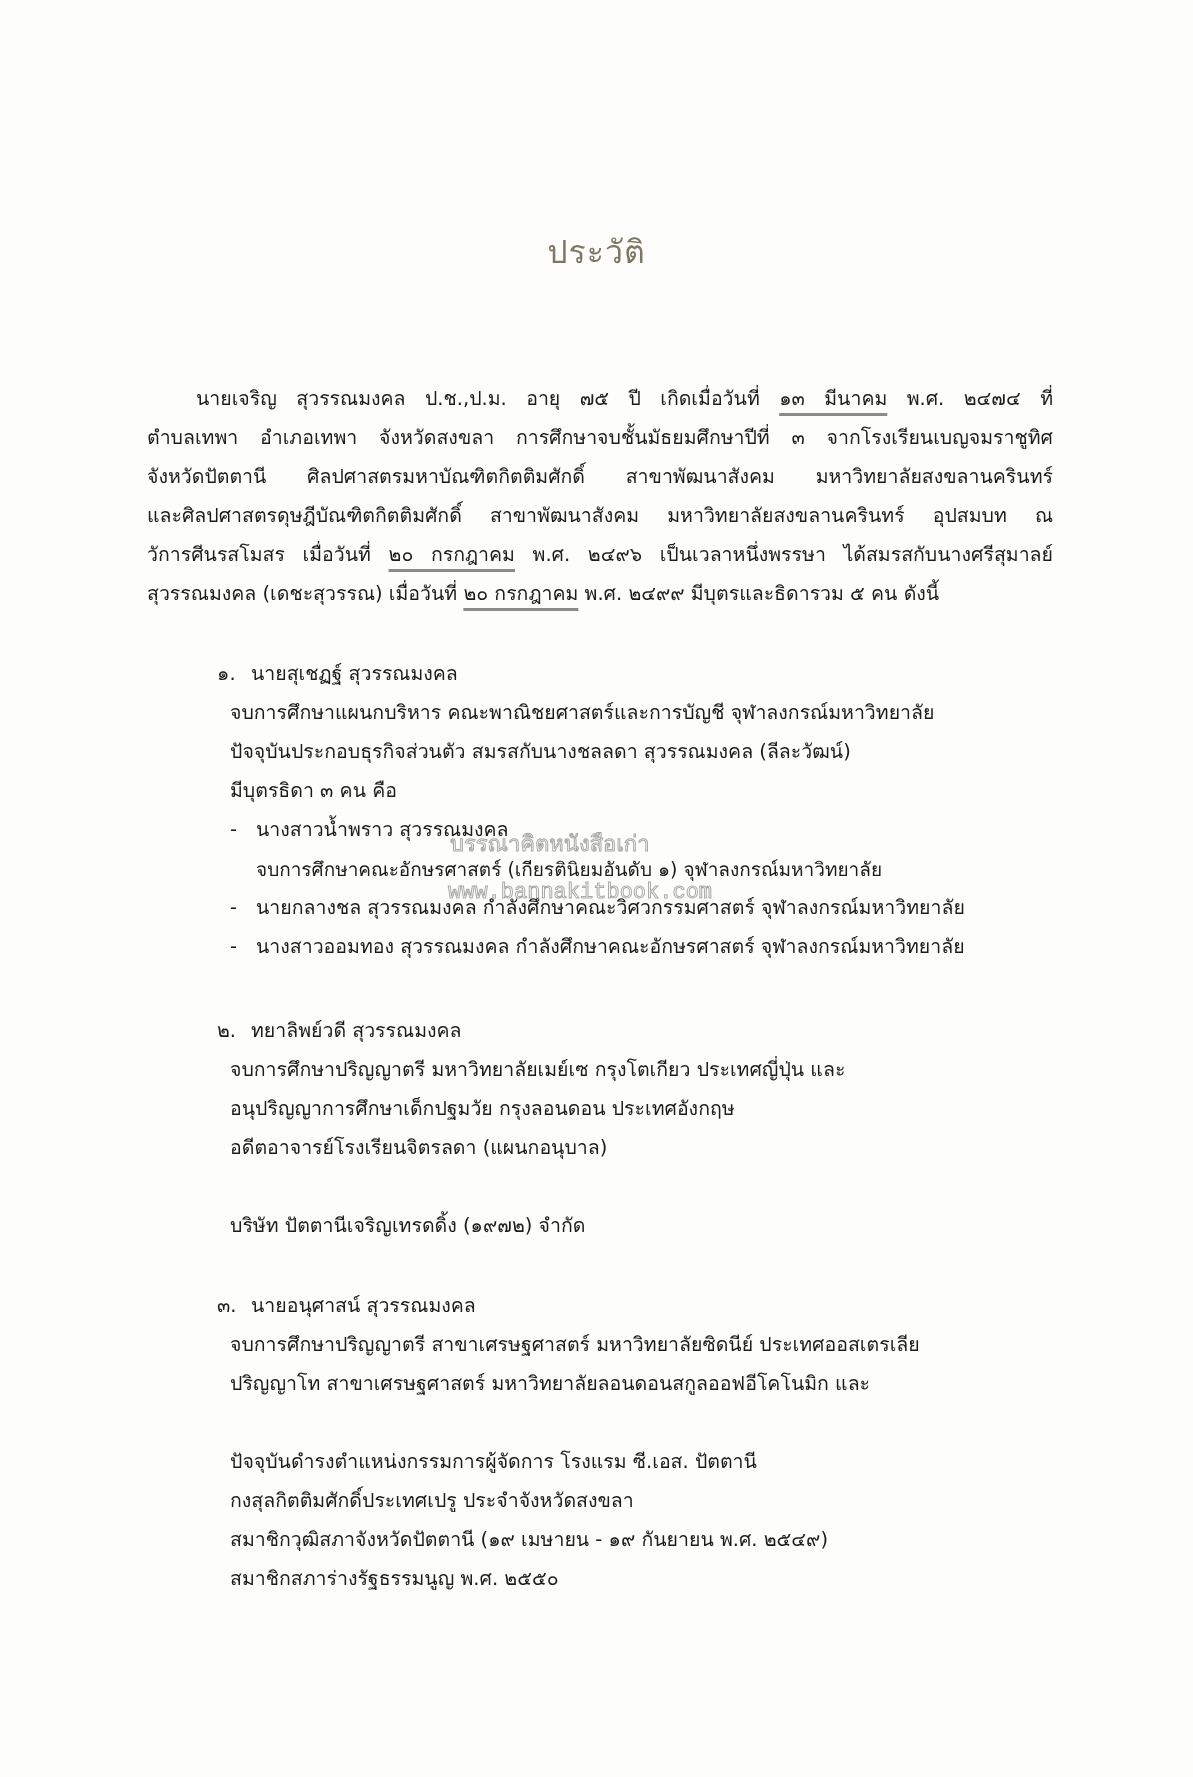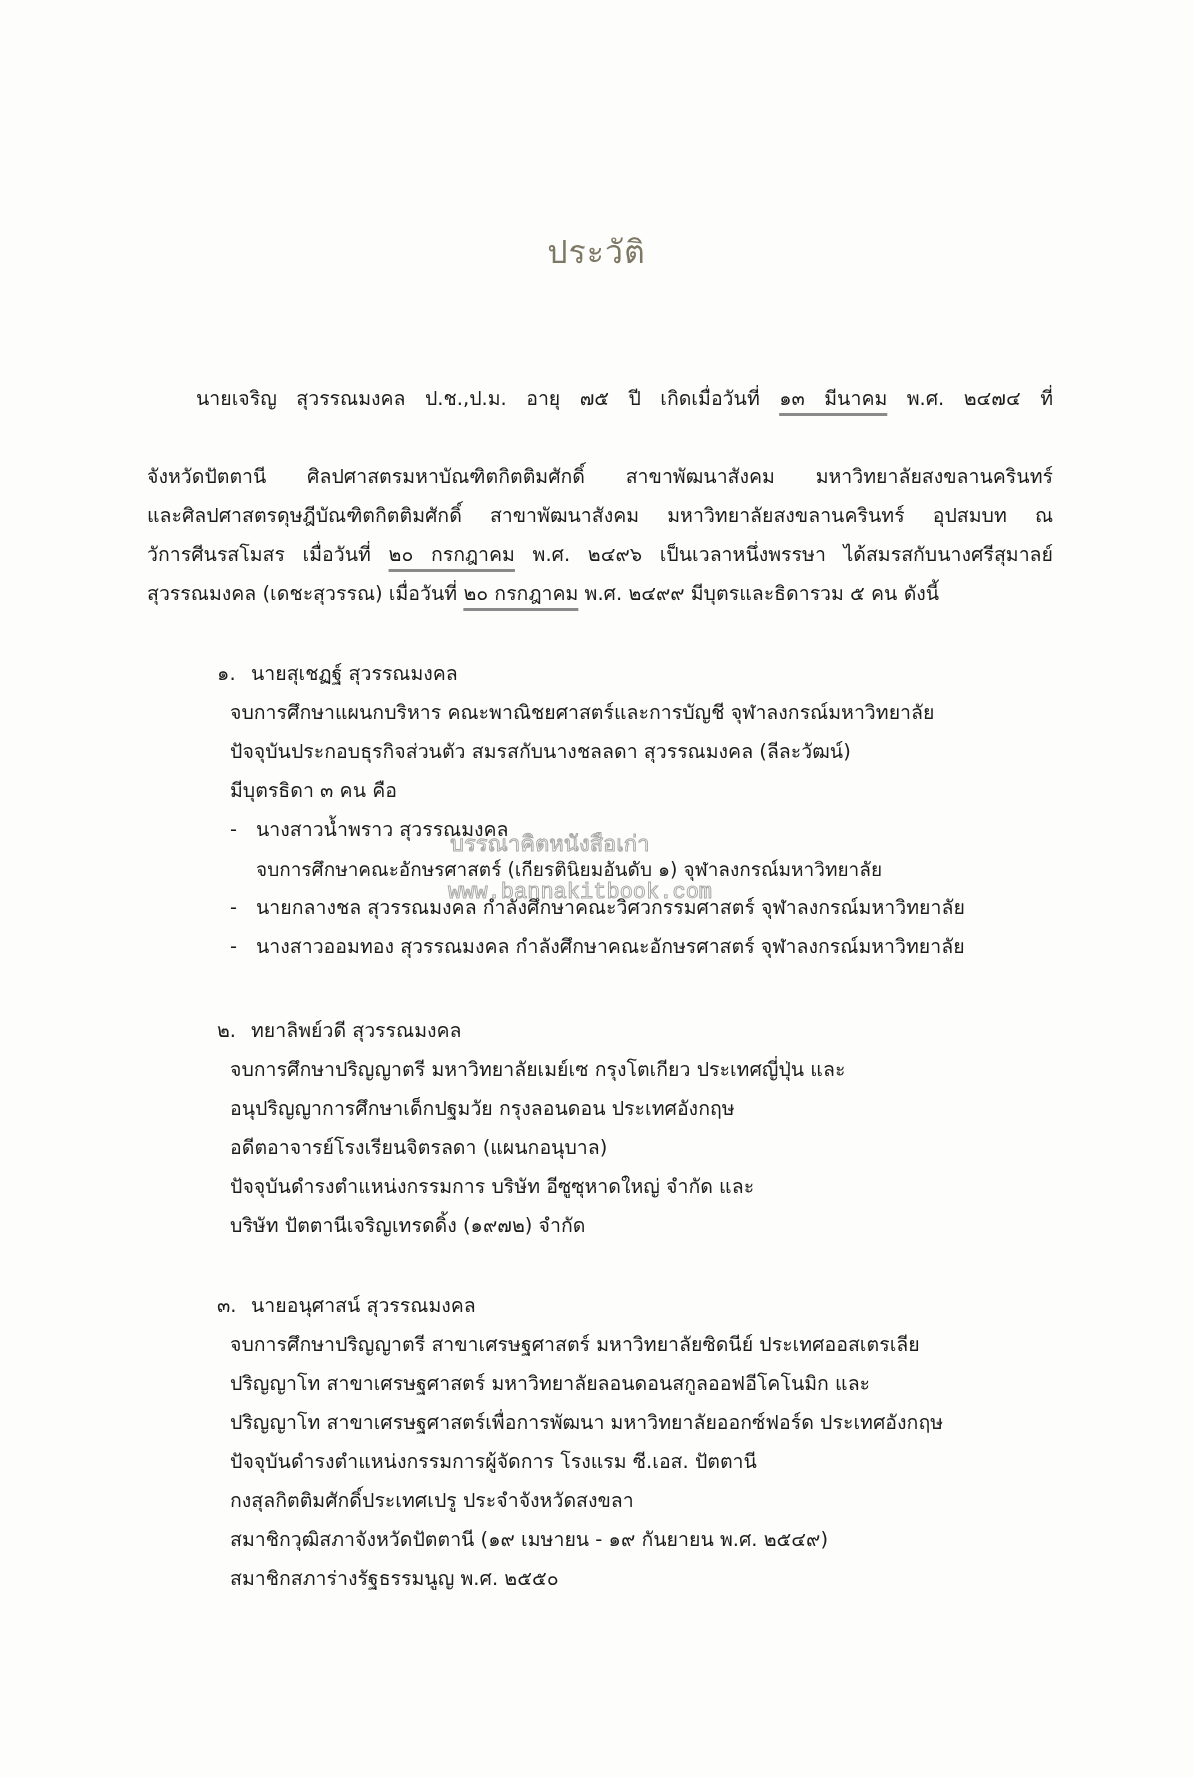--- a/index.html
+++ b/index.html
@@ -45,46 +45,45 @@
   }
 </style>
 </head>
 <body>
 
 <div class="page">
 
   <div class="title">ประวัติ</div>
 
   <div class="para-line first" style="top:380px;"><span>นายเจริญ สุวรรณมงคล ป.ช.,ป.ม. อายุ ๗๕ ปี เกิดเมื่อวันที่ </span><span class="u">๑๓ มีนาคม</span><span> พ.ศ. ๒๔๗๔ ที่</span></div>
+  <div class="para-line" style="top:419px;">ตำบลเทพา อำเภอเทพา จังหวัดสงขลา การศึกษาจบชั้นมัธยมศึกษาปีที่ ๓ จากโรงเรียนเบญจมราชูทิศ</div>
   <div class="para-line" style="top:458px;">จังหวัดปัตตานี ศิลปศาสตรมหาบัณฑิตกิตติมศักดิ์ สาขาพัฒนาสังคม มหาวิทยาลัยสงขลานครินทร์</div>
   <div class="para-line" style="top:497px;">และศิลปศาสตรดุษฎีบัณฑิตกิตติมศักดิ์ สาขาพัฒนาสังคม มหาวิทยาลัยสงขลานครินทร์ อุปสมบท ณ</div>
   <div class="para-line" style="top:536px;"><span>วัการศีนรสโมสร เมื่อวันที่ </span><span class="u">๒๐ กรกฎาคม</span><span> พ.ศ. ๒๔๙๖ เป็นเวลาหนึ่งพรรษา ได้สมรสกับนางศรีสุมาลย์</span></div>
   <div class="para-line last" style="top:575px;"><span>สุวรรณมงคล (เดชะสุวรรณ) เมื่อวันที่ </span><span class="u">๒๐ กรกฎาคม</span><span> พ.ศ. ๒๔๙๙ มีบุตรและธิดารวม ๕ คน ดังนี้</span></div>
 
   <div class="item-head" style="top:655px;"><span class="item-num">๑.</span><span>นายสุเชฏฐ์ สุวรรณมงคล</span></div>
   <div class="sub-line" style="top:694px;">จบการศึกษาแผนกบริหาร คณะพาณิชยศาสตร์และการบัญชี จุฬาลงกรณ์มหาวิทยาลัย</div>
   <div class="sub-line" style="top:733px;">ปัจจุบันประกอบธุรกิจส่วนตัว สมรสกับนางชลลดา สุวรรณมงคล (ลีละวัฒน์)</div>
   <div class="sub-line" style="top:772px;">มีบุตรธิดา ๓ คน คือ</div>
 
   <div class="child-line" style="top:811px;"><span class="dash">-</span><span>นางสาวน้ำพราว สุวรรณมงคล</span></div>
   <div class="child-cont" style="top:850px;">จบการศึกษาคณะอักษรศาสตร์ (เกียรตินิยมอันดับ ๑) จุฬาลงกรณ์มหาวิทยาลัย</div>
   <div class="child-line" style="top:889px;"><span class="dash">-</span><span>นายกลางชล สุวรรณมงคล กำลังศึกษาคณะวิศวกรรมศาสตร์ จุฬาลงกรณ์มหาวิทยาลัย</span></div>
   <div class="child-line" style="top:928px;"><span class="dash">-</span><span>นางสาวออมทอง สุวรรณมงคล กำลังศึกษาคณะอักษรศาสตร์ จุฬาลงกรณ์มหาวิทยาลัย</span></div>
 
   <div class="item-head" style="top:1012px;"><span class="item-num">๒.</span><span>ทยาลิพย์วดี สุวรรณมงคล</span></div>
   <div class="sub-line" style="top:1051px;">จบการศึกษาปริญญาตรี มหาวิทยาลัยเมย์เซ กรุงโตเกียว ประเทศญี่ปุ่น และ</div>
   <div class="sub-line" style="top:1090px;">อนุปริญญาการศึกษาเด็กปฐมวัย กรุงลอนดอน ประเทศอังกฤษ</div>
   <div class="sub-line" style="top:1129px;">อดีตอาจารย์โรงเรียนจิตรลดา (แผนกอนุบาล)</div>
-  <div class="sub-line" style="top:1168px;">ปัจจุบันดำรงตำแหน่งกรรมการ บริษัท อีซูซุหาดใหญ่ จำกัด และ</div>
   <div class="sub-line" style="top:1207px;">บริษัท ปัตตานีเจริญเทรดดิ้ง (๑๙๗๒) จำกัด</div>
 
   <div class="item-head" style="top:1287px;"><span class="item-num">๓.</span><span>นายอนุศาสน์ สุวรรณมงคล</span></div>
   <div class="sub-line" style="top:1326px;">จบการศึกษาปริญญาตรี สาขาเศรษฐศาสตร์ มหาวิทยาลัยซิดนีย์ ประเทศออสเตรเลีย</div>
   <div class="sub-line" style="top:1365px;">ปริญญาโท สาขาเศรษฐศาสตร์ มหาวิทยาลัยลอนดอนสกูลออฟอีโคโนมิก และ</div>
-  <div class="sub-line" style="top:1404px;">ปริญญาโท สาขาเศรษฐศาสตร์เพื่อการพัฒนา มหาวิทยาลัยออกซ์ฟอร์ด ประเทศอังกฤษ</div>
   <div class="sub-line" style="top:1443px;">ปัจจุบันดำรงตำแหน่งกรรมการผู้จัดการ โรงแรม ซี.เอส. ปัตตานี</div>
   <div class="sub-line" style="top:1482px;">กงสุลกิตติมศักดิ์ประเทศเปรู ประจำจังหวัดสงขลา</div>
   <div class="sub-line" style="top:1521px;">สมาชิกวุฒิสภาจังหวัดปัตตานี (๑๙ เมษายน - ๑๙ กันยายน พ.ศ. ๒๕๔๙)</div>
   <div class="sub-line" style="top:1560px;">สมาชิกสภาร่างรัฐธรรมนูญ พ.ศ. ๒๕๕๐</div>
 
   <div class="watermark" style="left:450px; top:822px;">บรรณาคิตหนังสือเก่า</div>
   <div class="watermark" style="left:448px; top:876px;">www.bannakitbook.com</div>
 </div>
 
 </body></html>

